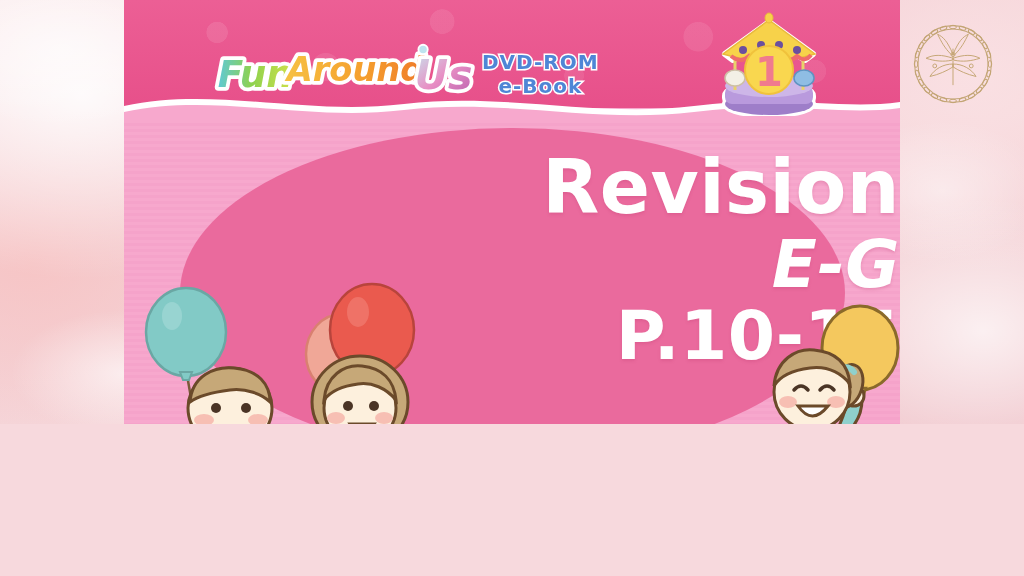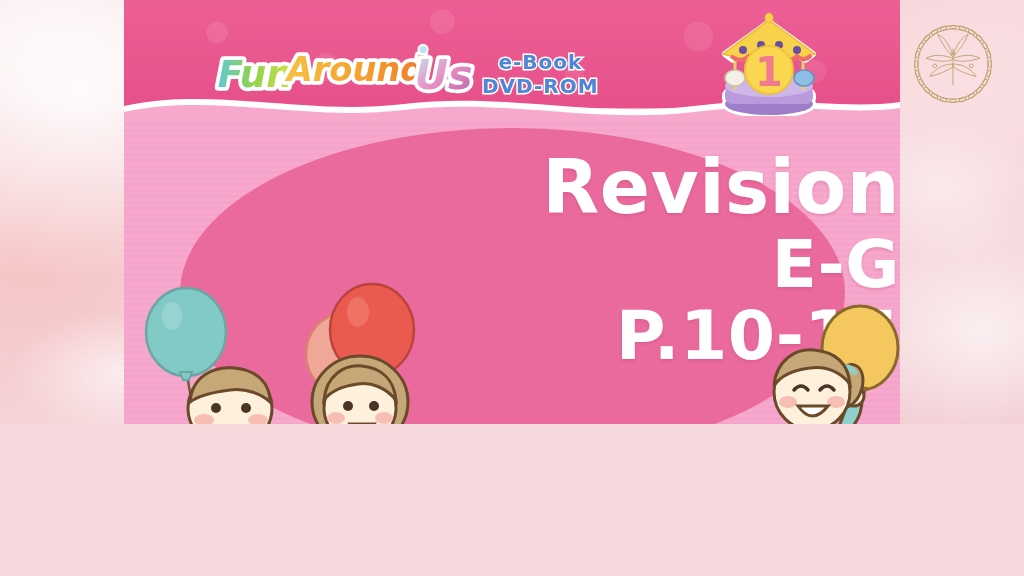--- a/index.html
+++ b/index.html
@@ -75,21 +75,21 @@
 
   
   .headline{
     position:absolute;left:0;top:150px;width:776px;
     text-align:right;color:#ffffff;
     font-family:"DejaVu Sans",sans-serif;font-weight:bold;
     line-height:1.02;letter-spacing:.5px;
     text-shadow:0 2px 3px rgba(190,60,110,.25);
   }
   .headline .l1{font-size:74px;display:block;}
-  .headline .l2{font-size:66px;display:block;margin-top:6px;}
+  .headline .l2{font-size:66px;display:block;margin-top:6px;font-style:italic;}
   .headline .l3{font-size:68px;display:block;margin-top:2px;}
 
   
   .ch{position:absolute;}
   .boy{left:18px;top:280px;width:180px;height:296px;}
   .girl{left:140px;top:268px;width:190px;height:308px;}
   .girl2{left:620px;top:300px;width:180px;height:276px;}
   .owl{left:520px;top:455px;width:110px;height:121px;}
 
   
@@ -196,22 +196,22 @@
         <text x="4" y="48" font-size="40" fill="url(#gFun)">Fun</text>
         <text x="78" y="42" font-size="36" fill="none" stroke="#ffffff" stroke-width="8" stroke-linejoin="round">Around</text>
         <text x="78" y="42" font-size="36" fill="url(#gAround)">Around</text>
         <text x="215" y="50" font-size="44" fill="none" stroke="#ffffff" stroke-width="8" stroke-linejoin="round">Us</text>
         <text x="215" y="50" font-size="44" fill="url(#gUs)">Us</text>
         <circle cx="224" cy="8" r="5" fill="#bfe4ef" stroke="#ffffff" stroke-width="2"></circle>
       </g>
     </svg>
 
     <div class="logo-sub">
+      <span>DVD-ROM</span>
       <span>e-Book</span>
-      <span>DVD-ROM</span>
     </div>
 
     <svg class="carousel" viewBox="0 0 120 104">
       <g stroke="#ffffff" stroke-width="6" stroke-linejoin="round" fill="none">
         <path d="M60 10 L104 42 L96 48 L60 26 L24 48 L16 42 Z"></path>
         <ellipse cx="60" cy="92" rx="44" ry="11"></ellipse>
         <rect x="16" y="78" width="88" height="14" rx="6"></rect>
       </g>
 
       <ellipse cx="60" cy="92" rx="44" ry="11" fill="#9e7ec9"></ellipse>

